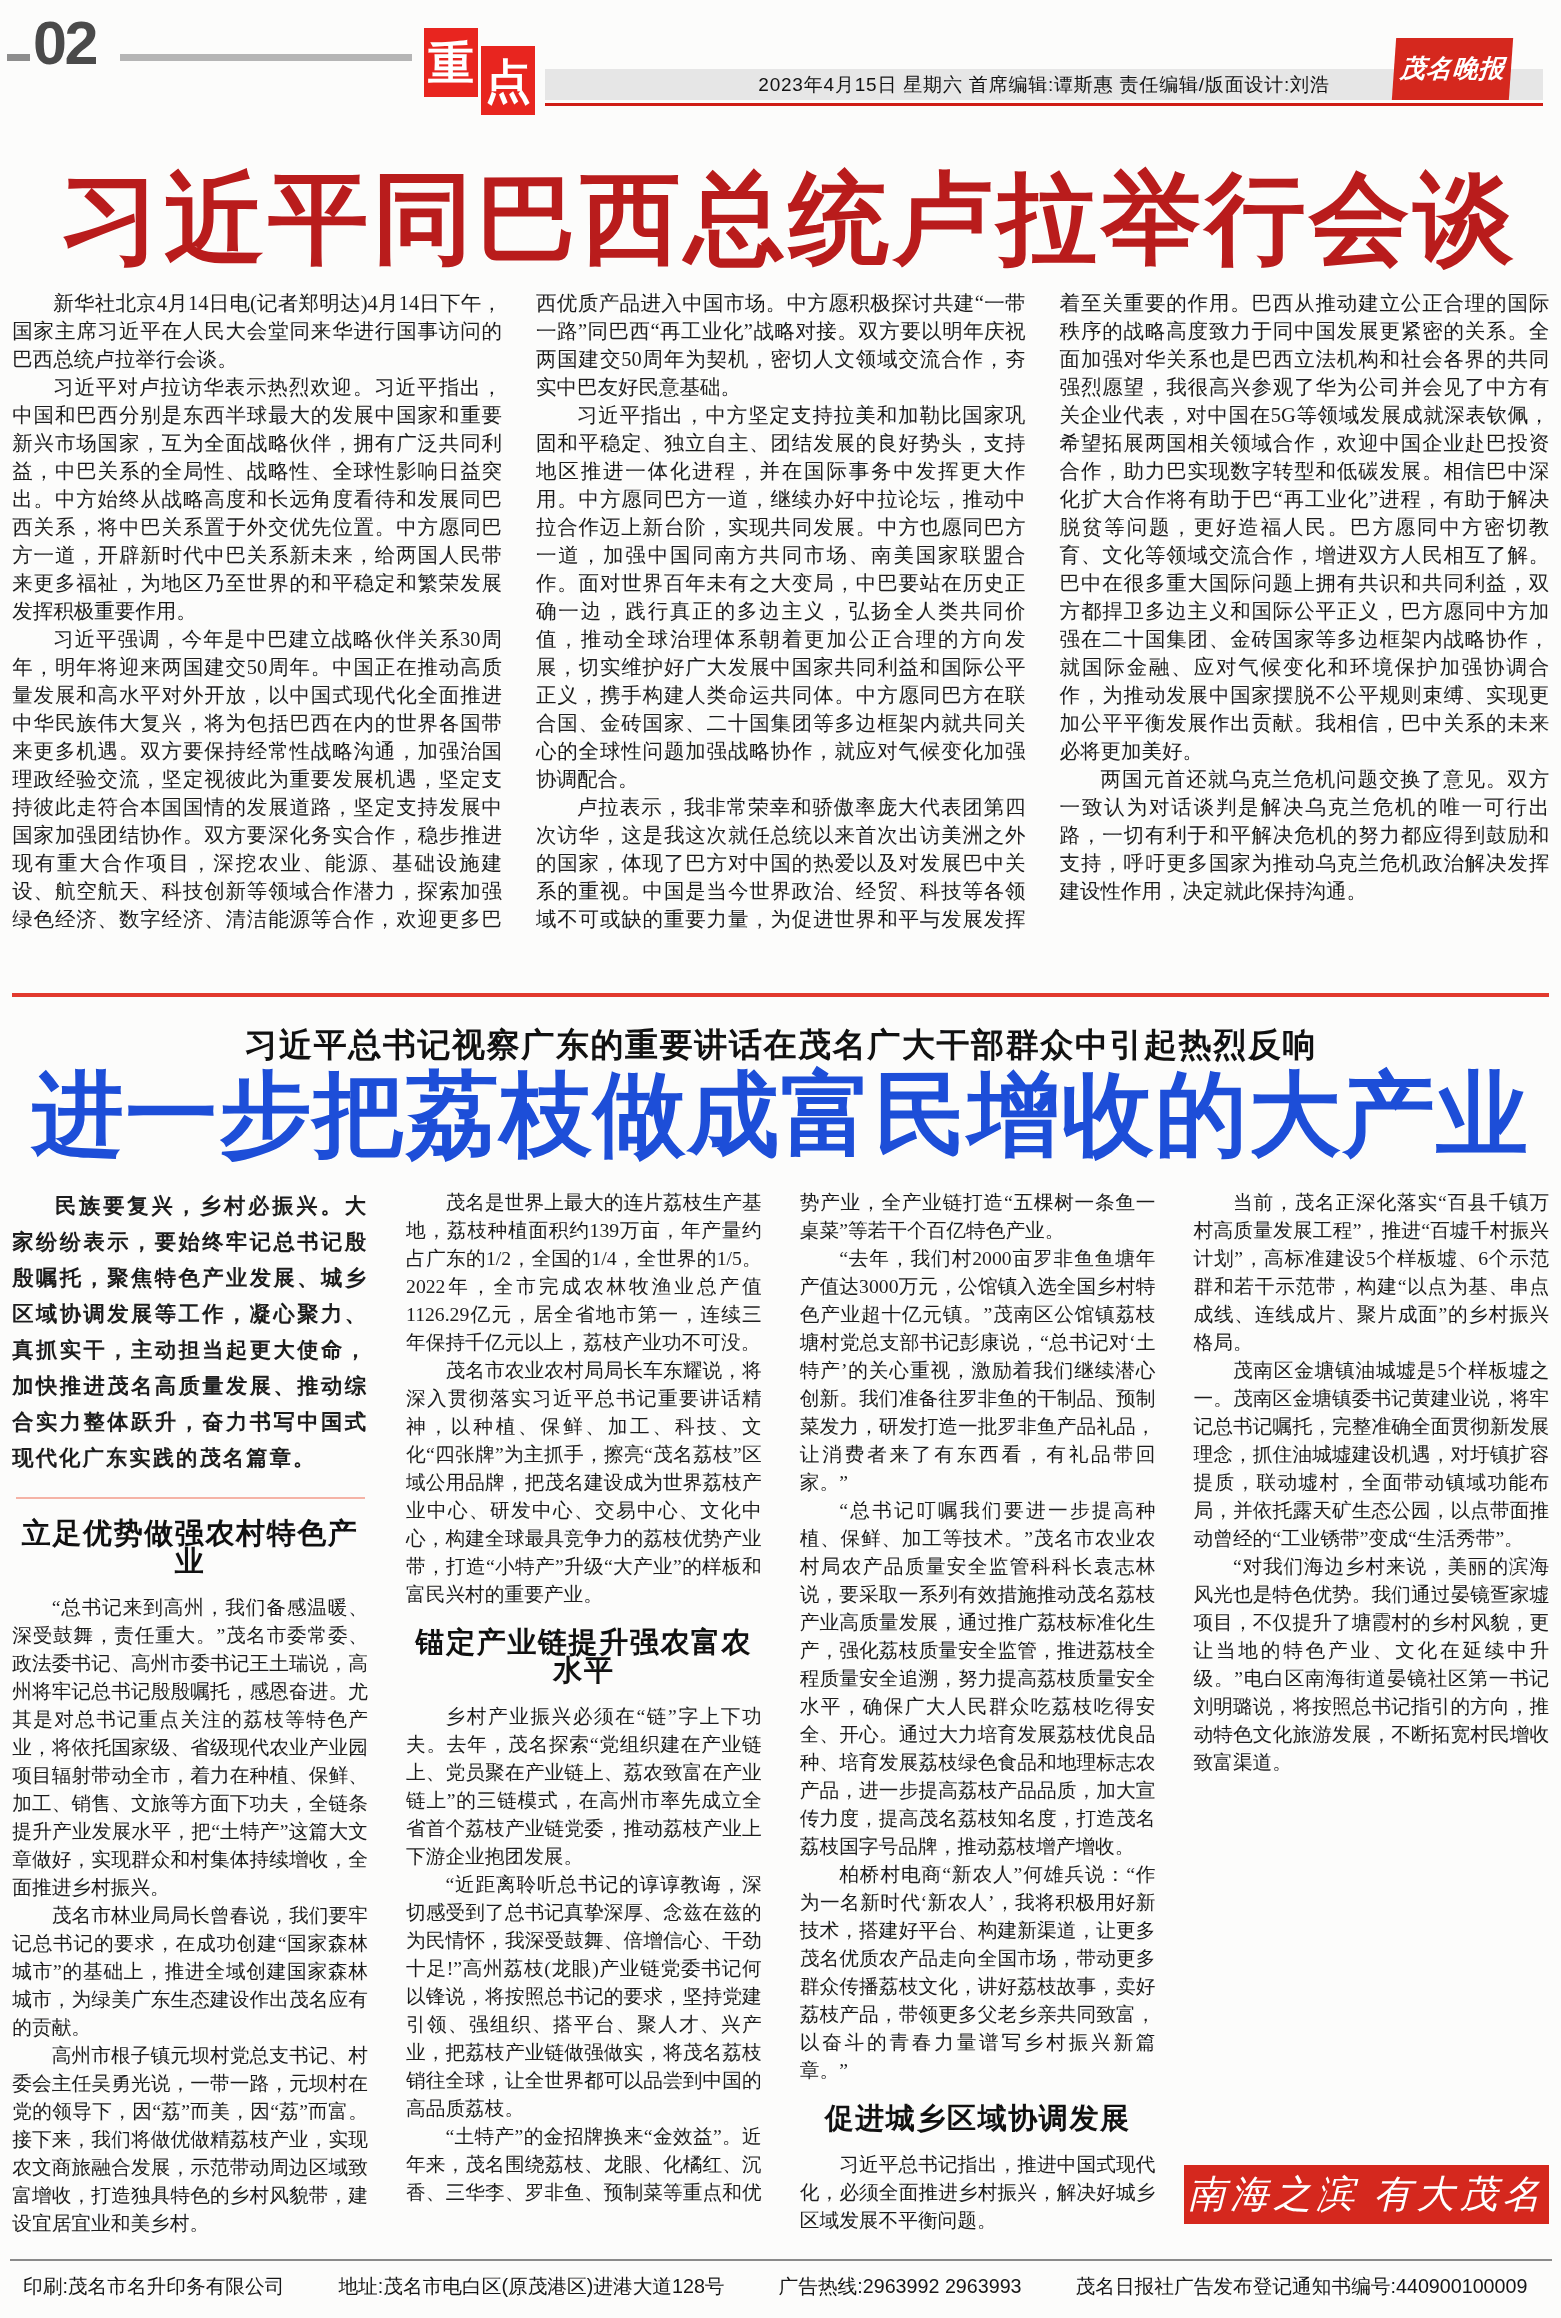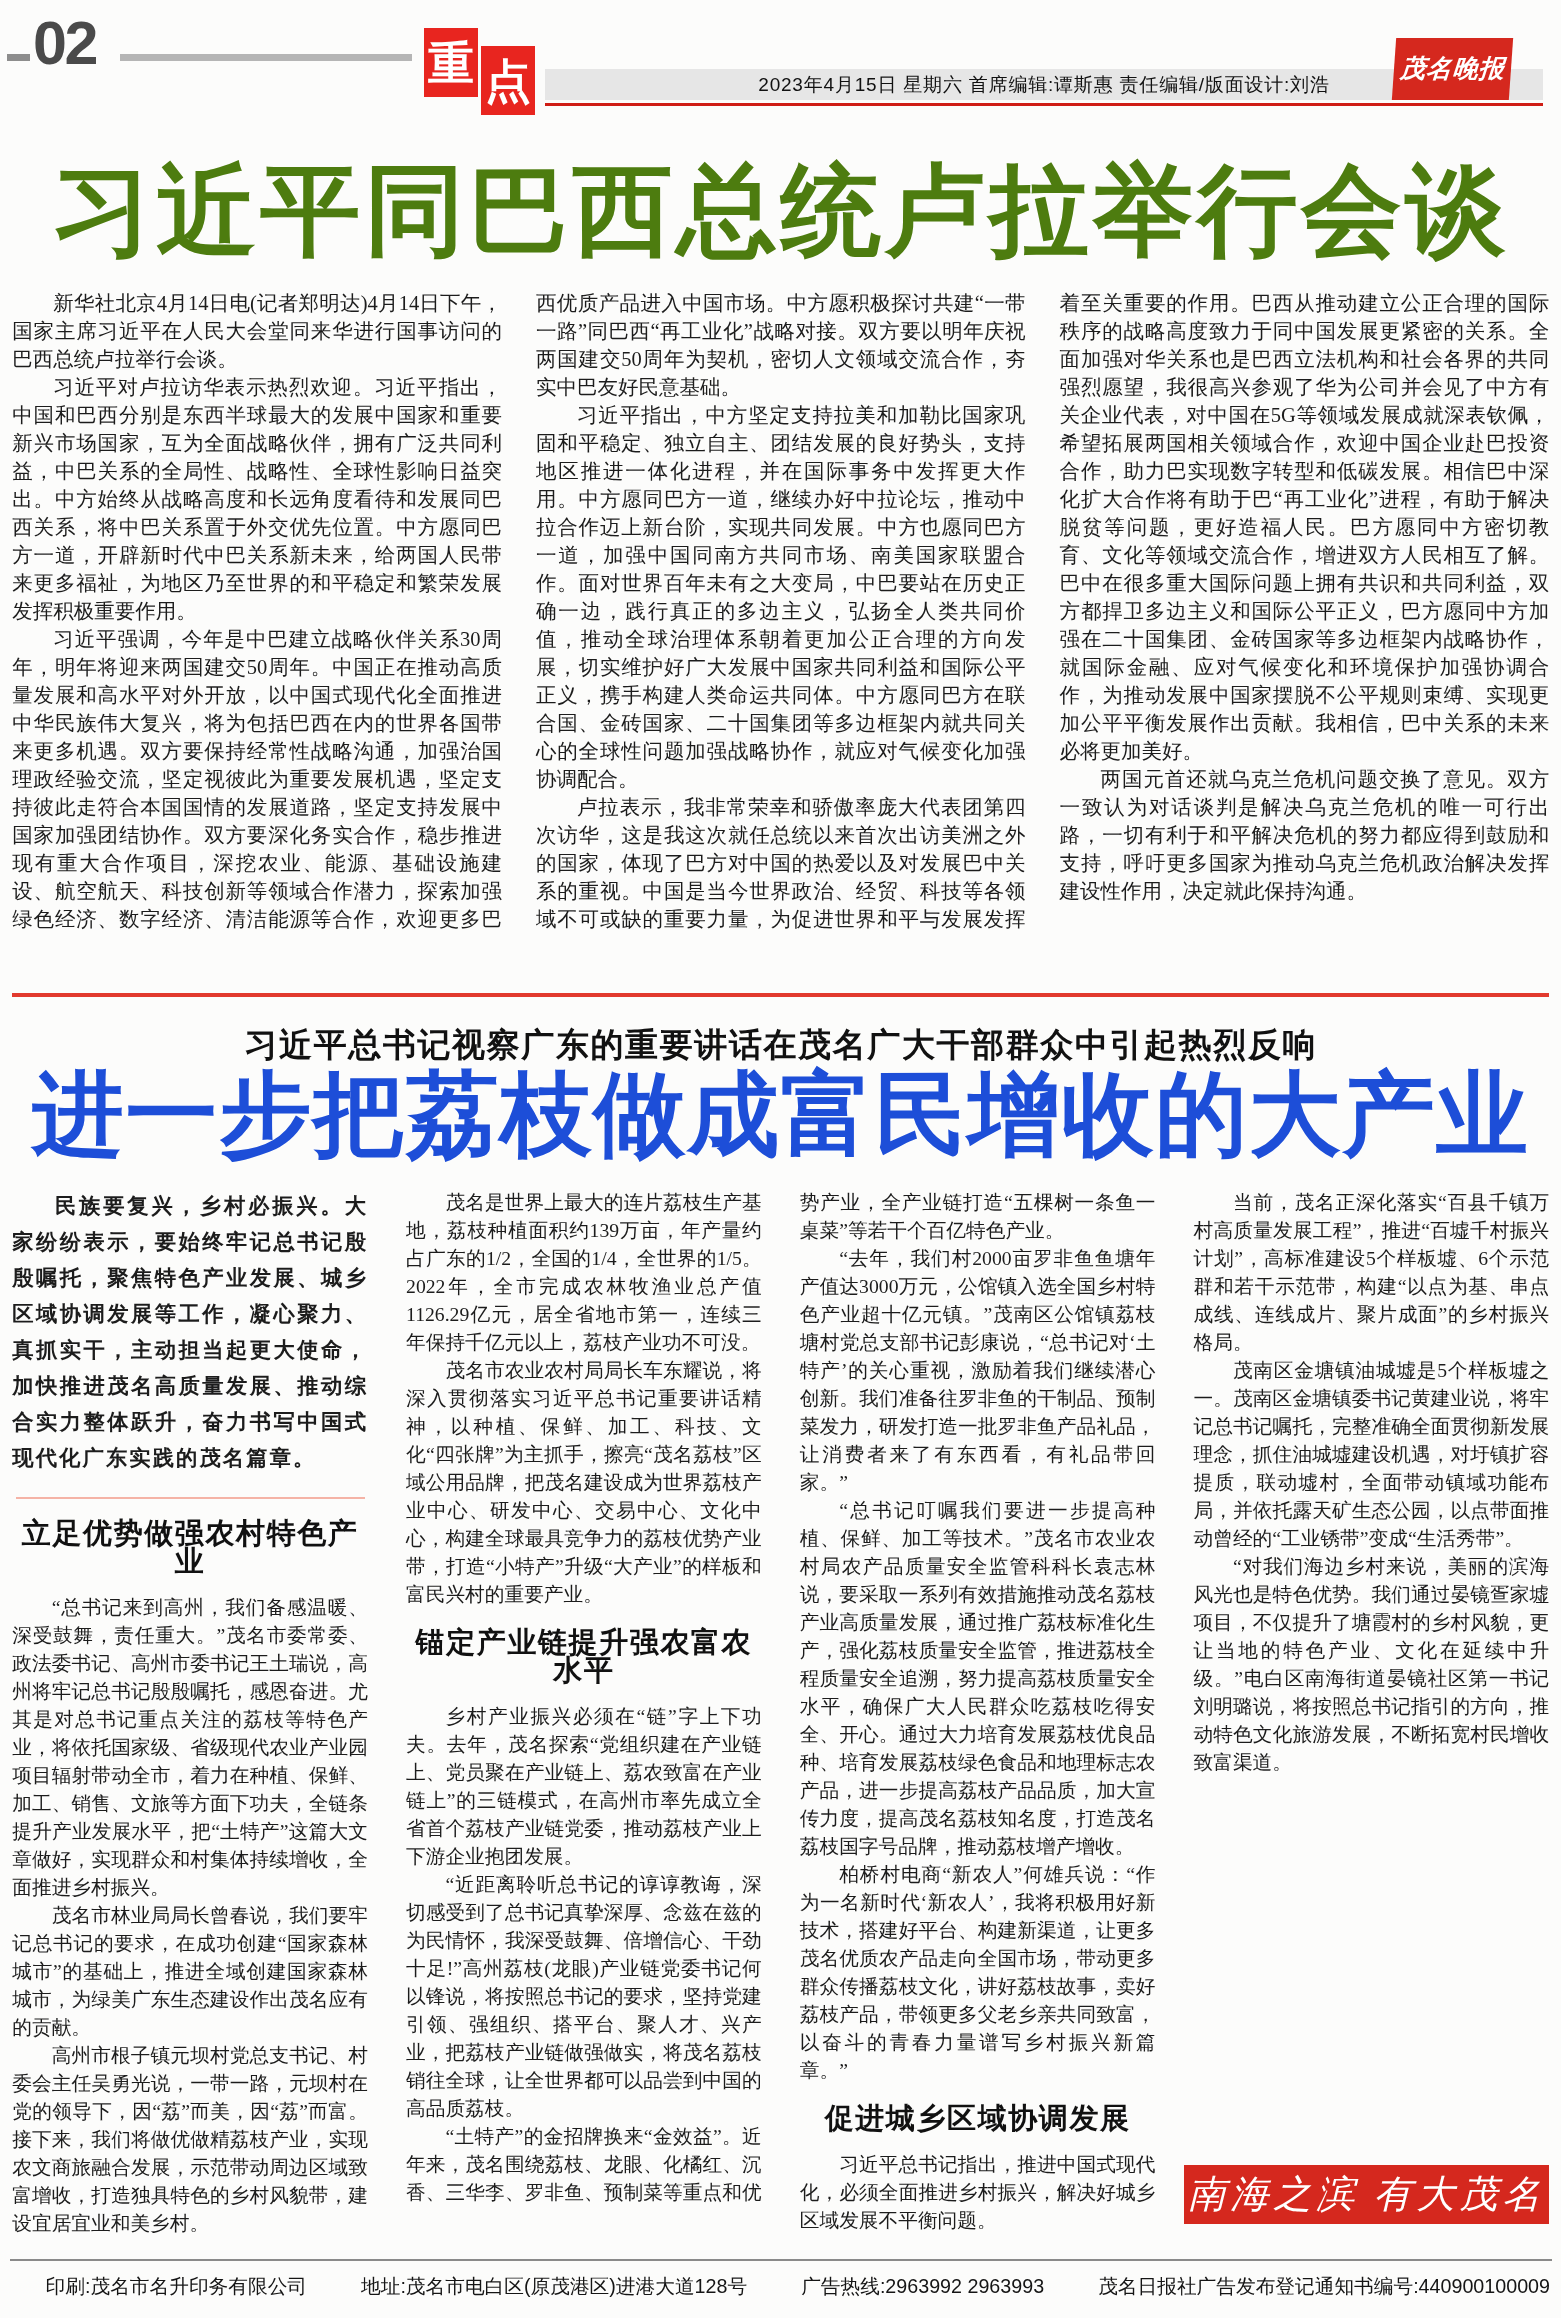--- a/index.html
+++ b/index.html
@@ -20,23 +20,23 @@
   .badge-dian{left:481px;top:46px;}
   .datebar{position:absolute;left:545px;top:69px;width:998px;height:31px;background:#e6e6e6;
     display:flex;align-items:center;justify-content:center;
     font-family:"Liberation Sans",sans-serif;font-size:19px;color:#111;letter-spacing:0.8px;}
   .masthead{position:absolute;left:1394px;top:38px;width:117px;height:62px;background:#d5281e;
     color:#fff;display:flex;align-items:center;justify-content:center;
     font-family:"Liberation Serif",serif;font-style:italic;font-weight:700;font-size:25.4px;
     letter-spacing:0.8px;transform:skewX(-4deg);}
   .red-underline{position:absolute;left:545px;top:103px;width:998px;height:3.3px;background:#cf1d15;}
   
-  .hl1{position:absolute;left:12.3px;top:153px;width:1537px;margin:0;text-align:center;
+  .hl1{position:absolute;left:12.3px;top:153px;width:1537px;margin:8px;text-align:center;
     font-family:"Liberation Sans",sans-serif;font-size:100px;font-weight:900;
-    letter-spacing:4.1px;line-height:1.15;color:#4d7c0f;}
+    letter-spacing:4.1px;line-height:1.15;color:#b91c1c;}
   .art1{position:absolute;left:12.3px;top:289px;width:1537px;height:653px;
     column-count:3;column-gap:34px;column-fill:auto;overflow:hidden;
     font-size:20.5px;line-height:28px;}
   .art1 p,.art2 p{margin:0;text-indent:2em;text-align:justify;}
   
   .divider{position:absolute;left:12.3px;top:993px;width:1537px;height:4.1px;background:#e23a2e;}
   
   .kicker{position:absolute;left:12.3px;top:1023px;width:1537px;text-align:center;
     font-family:"Liberation Sans",sans-serif;font-size:33px;font-weight:700;
     letter-spacing:1.6px;color:#111;}
@@ -51,21 +51,21 @@
   .subhead{font-family:"Liberation Sans",sans-serif;font-size:29px;font-weight:800;
     text-align:center;letter-spacing:1.6px;margin:19.7px 0 18px 0;color:#111;}
   
   .promo{position:absolute;left:1184px;top:2165px;width:365px;height:59px;background:#d5281e;
     color:#fff;display:flex;align-items:center;justify-content:center;
     font-family:"Liberation Serif",serif;font-style:italic;font-weight:400;
     font-size:38px;letter-spacing:4.9px;}
   
   .footer-line{position:absolute;left:9.8px;top:2259px;width:1542px;height:1.6px;background:#8a8a8a;}
   footer{position:absolute;left:23px;top:2273px;width:1527px;display:flex;gap:54px;
-    font-family:"Liberation Sans",sans-serif;font-size:19.7px;color:#151515;white-space:nowrap;justify-content:flex-end;}
+    font-family:"Liberation Sans",sans-serif;font-size:19.7px;color:#151515;white-space:nowrap;}
 </style>
 </head>
 <body>
 
 <div class="pageno-dash" data-name="page-number-dash"></div>
 <div class="pageno" data-name="page-number">02</div>
 <div class="pageno-line" data-name="page-number-rule"></div>
 <div class="badge badge-zhong" data-name="section-badge-zhong">重</div>
 <div class="badge badge-dian" data-name="section-badge-dian">点</div>
 <div class="datebar" data-name="dateline-bar">

